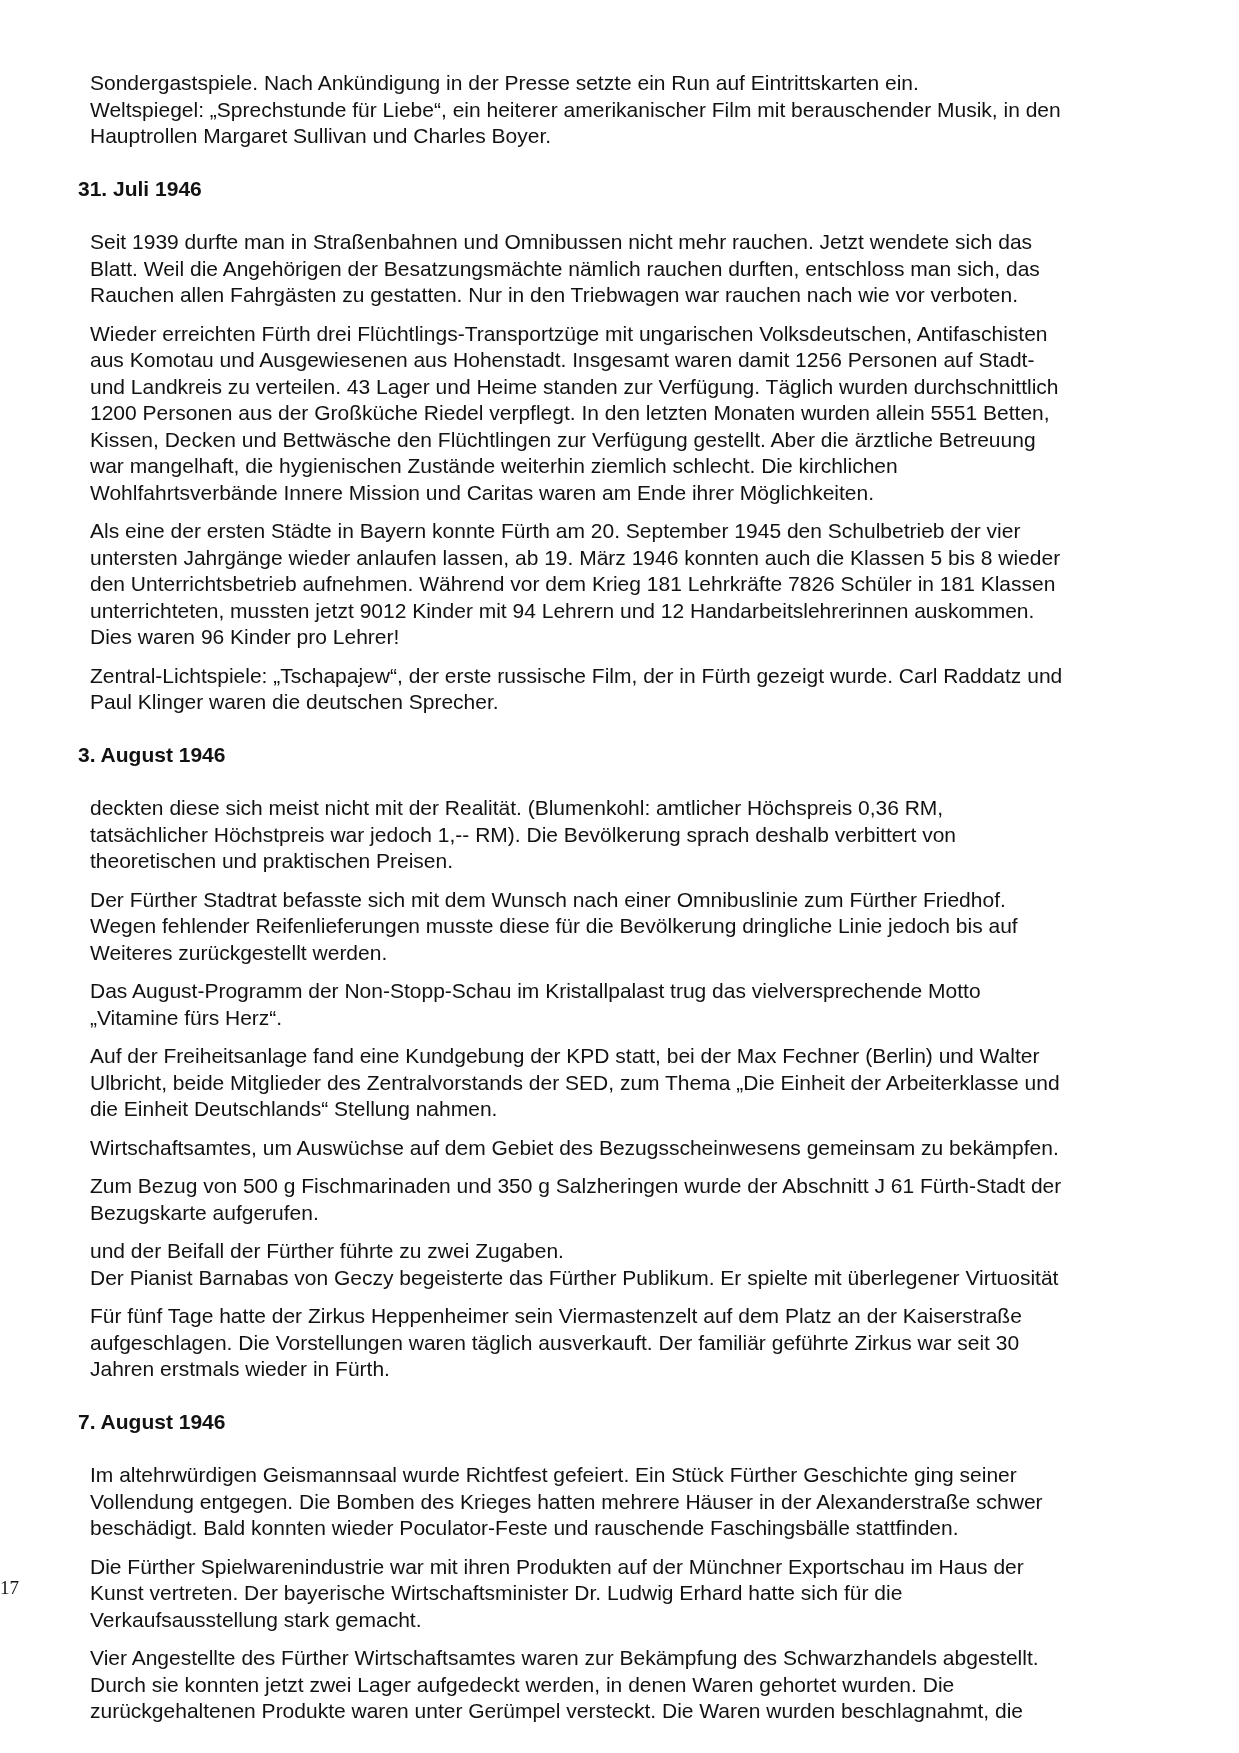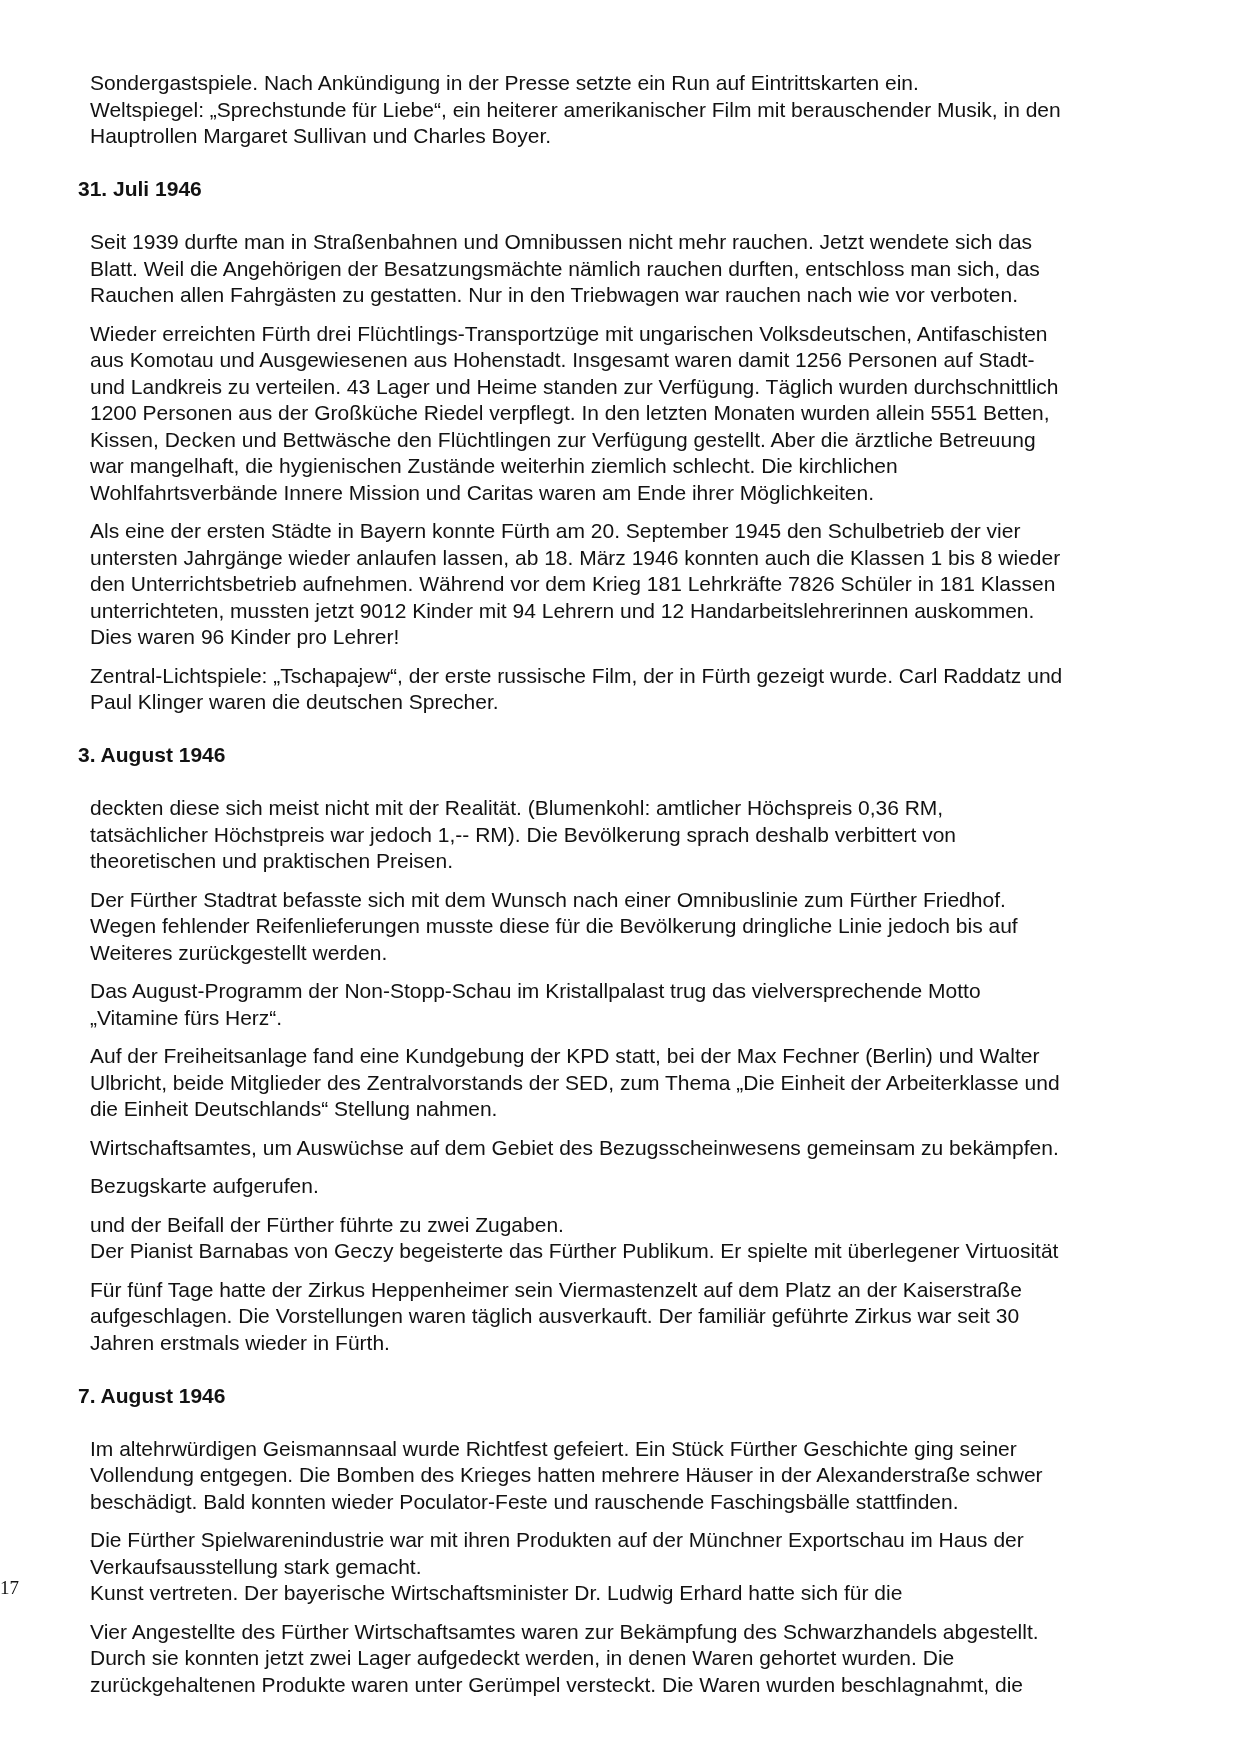--- a/index.html
+++ b/index.html
@@ -57,21 +57,21 @@
       <div class="line">Wieder erreichten Fürth drei Flüchtlings-Transportzüge mit ungarischen Volksdeutschen, Antifaschisten</div>
       <div class="line">aus Komotau und Ausgewiesenen aus Hohenstadt. Insgesamt waren damit 1256 Personen auf Stadt-</div>
       <div class="line">und Landkreis zu verteilen. 43 Lager und Heime standen zur Verfügung. Täglich wurden durchschnittlich</div>
       <div class="line">1200 Personen aus der Großküche Riedel verpflegt. In den letzten Monaten wurden allein 5551 Betten,</div>
       <div class="line">Kissen, Decken und Bettwäsche den Flüchtlingen zur Verfügung gestellt. Aber die ärztliche Betreuung</div>
       <div class="line">war mangelhaft, die hygienischen Zustände weiterhin ziemlich schlecht. Die kirchlichen</div>
       <div class="line">Wohlfahrtsverbände Innere Mission und Caritas waren am Ende ihrer Möglichkeiten.</div>
     </div>
     <div class="para">
       <div class="line">Als eine der ersten Städte in Bayern konnte Fürth am 20. September 1945 den Schulbetrieb der vier</div>
-      <div class="line">untersten Jahrgänge wieder anlaufen lassen, ab 18. März 1946 konnten auch die Klassen 1 bis 8 wieder</div>
+      <div class="line">untersten Jahrgänge wieder anlaufen lassen, ab 19. März 1946 konnten auch die Klassen 5 bis 8 wieder</div>
       <div class="line">den Unterrichtsbetrieb aufnehmen. Während vor dem Krieg 181 Lehrkräfte 7826 Schüler in 181 Klassen</div>
       <div class="line">unterrichteten, mussten jetzt 9012 Kinder mit 94 Lehrern und 12 Handarbeitslehrerinnen auskommen.</div>
       <div class="line">Dies waren 96 Kinder pro Lehrer!</div>
     </div>
     <div class="para">
       <div class="line">Zentral-Lichtspiele: „Tschapajew“, der erste russische Film, der in Fürth gezeigt wurde. Carl Raddatz und</div>
       <div class="line">Paul Klinger waren die deutschen Sprecher.</div>
     </div>
     <div class="heading">3. August 1946</div>
     <div class="para">
@@ -90,41 +90,42 @@
     </div>
     <div class="para">
       <div class="line">Auf der Freiheitsanlage fand eine Kundgebung der KPD statt, bei der Max Fechner (Berlin) und Walter</div>
       <div class="line">Ulbricht, beide Mitglieder des Zentralvorstands der SED, zum Thema „Die Einheit der Arbeiterklasse und</div>
       <div class="line">die Einheit Deutschlands“ Stellung nahmen.</div>
     </div>
     <div class="para">
       <div class="line">Wirtschaftsamtes, um Auswüchse auf dem Gebiet des Bezugsscheinwesens gemeinsam zu bekämpfen.</div>
     </div>
     <div class="para">
+      <div class="line">Zum Bezug von 500 g Fischmarinaden und 350 g Salzheringen wurde der Abschnitt J 61 Fürth-Stadt der</div>
       <div class="line">Bezugskarte aufgerufen.</div>
     </div>
     <div class="para">
       <div class="line">und der Beifall der Fürther führte zu zwei Zugaben.</div>
       <div class="line">Der Pianist Barnabas von Geczy begeisterte das Fürther Publikum. Er spielte mit überlegener Virtuosität</div>
     </div>
     <div class="para">
       <div class="line">Für fünf Tage hatte der Zirkus Heppenheimer sein Viermastenzelt auf dem Platz an der Kaiserstraße</div>
       <div class="line">aufgeschlagen. Die Vorstellungen waren täglich ausverkauft. Der familiär geführte Zirkus war seit 30</div>
       <div class="line">Jahren erstmals wieder in Fürth.</div>
     </div>
     <div class="heading">7. August 1946</div>
     <div class="para">
       <div class="line">Im altehrwürdigen Geismannsaal wurde Richtfest gefeiert. Ein Stück Fürther Geschichte ging seiner</div>
       <div class="line">Vollendung entgegen. Die Bomben des Krieges hatten mehrere Häuser in der Alexanderstraße schwer</div>
       <div class="line">beschädigt. Bald konnten wieder Poculator-Feste und rauschende Faschingsbälle stattfinden.</div>
     </div>
     <div class="para">
       <div class="line">Die Fürther Spielwarenindustrie war mit ihren Produkten auf der Münchner Exportschau im Haus der</div>
+      <div class="line">Kunst vertreten. Der bayerische Wirtschaftsminister Dr. Ludwig Erhard hatte sich für die</div>
       <div class="line">Verkaufsausstellung stark gemacht.</div>
-      <div class="line">Kunst vertreten. Der bayerische Wirtschaftsminister Dr. Ludwig Erhard hatte sich für die</div>
     </div>
     <div class="para">
       <div class="line">Vier Angestellte des Fürther Wirtschaftsamtes waren zur Bekämpfung des Schwarzhandels abgestellt.</div>
       <div class="line">Durch sie konnten jetzt zwei Lager aufgedeckt werden, in denen Waren gehortet wurden. Die</div>
       <div class="line">zurückgehaltenen Produkte waren unter Gerümpel versteckt. Die Waren wurden beschlagnahmt, die</div>
     </div>
   </div>
 
 <div class="page-number">17</div>
 

